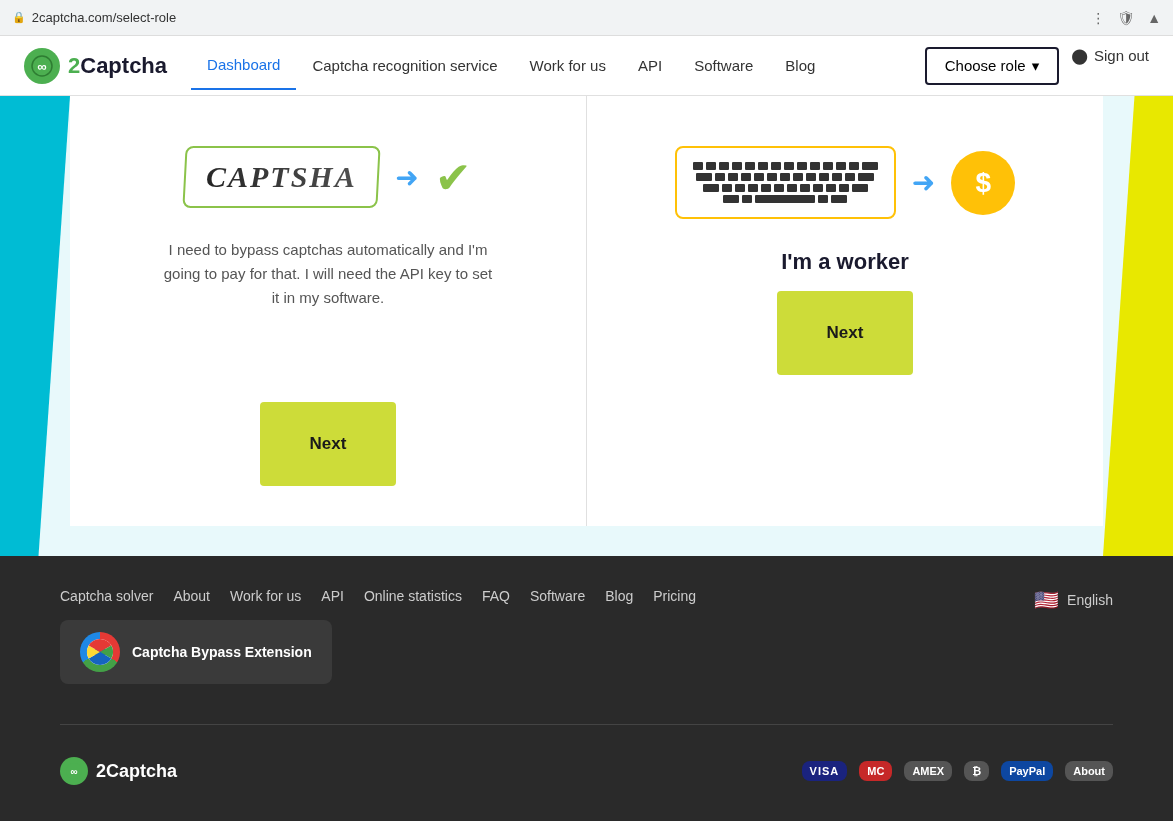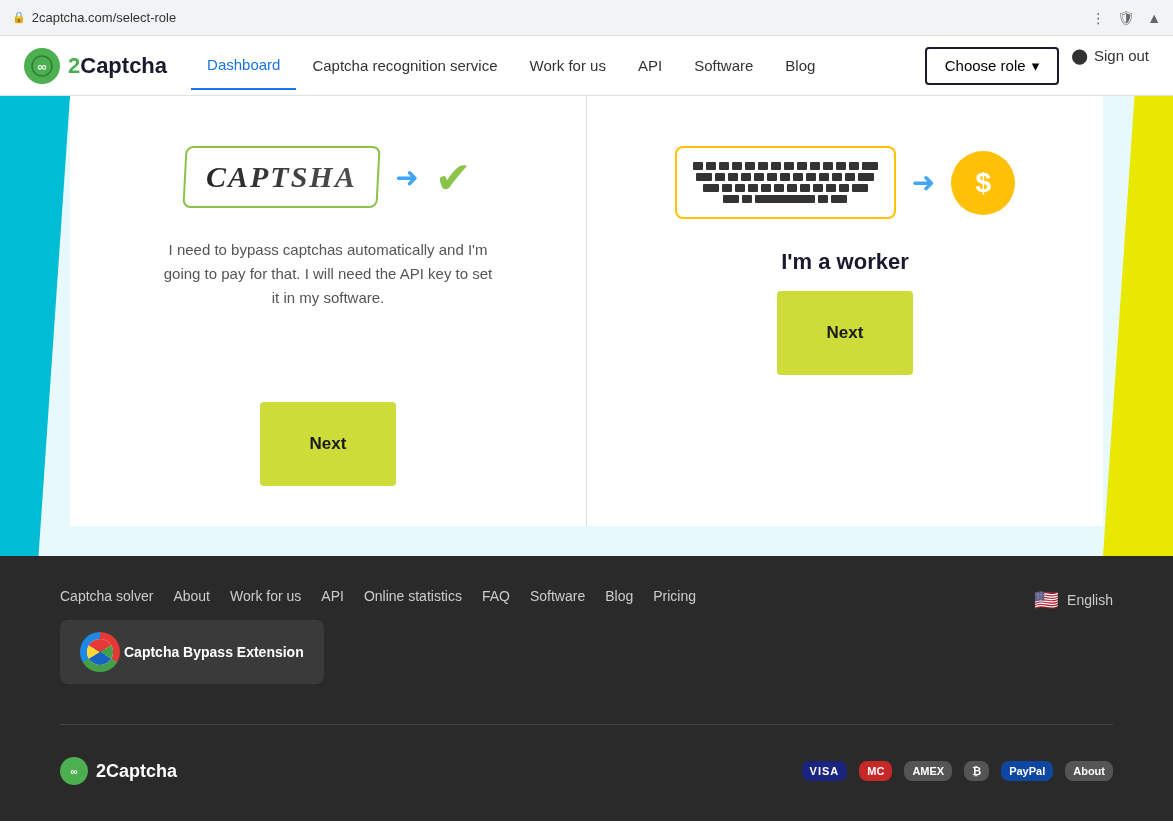--- a/index.html
+++ b/index.html
@@ -282,21 +282,21 @@
       font-size: 14px;
       color: #ccc;
     }
     .flag-icon {
       font-size: 20px;
     }
 
     .footer-extension {
       display: inline-flex;
       align-items: center;
-      gap: 4px;
+      gap: 12px;
       background: #3a3a3a;
       border-radius: 8px;
       padding: 12px 20px;
       margin-bottom: 24px;
       cursor: pointer;
     }
     .ext-icon {
       width: 40px;
       height: 40px;
       border-radius: 50%;

